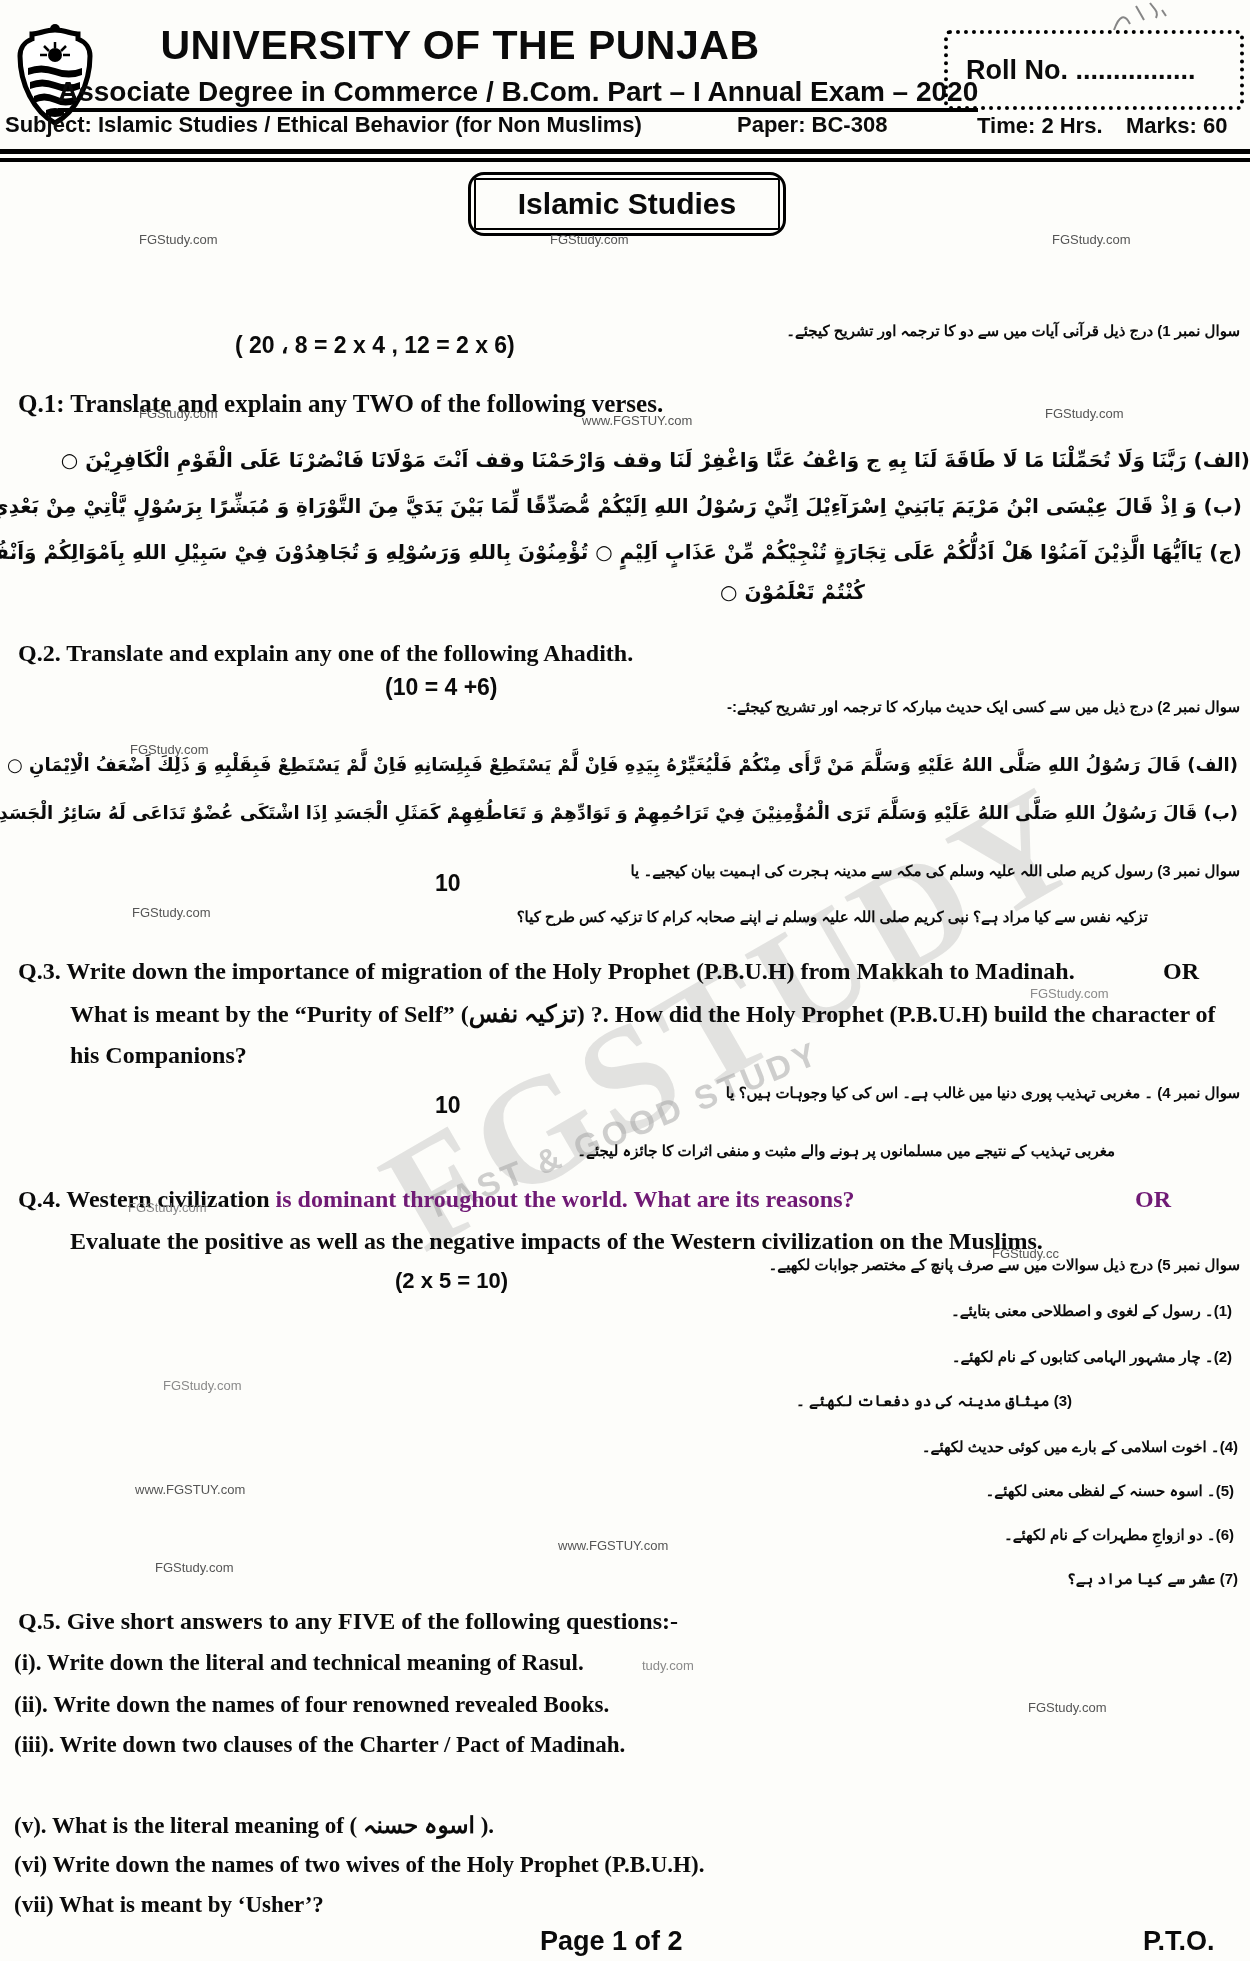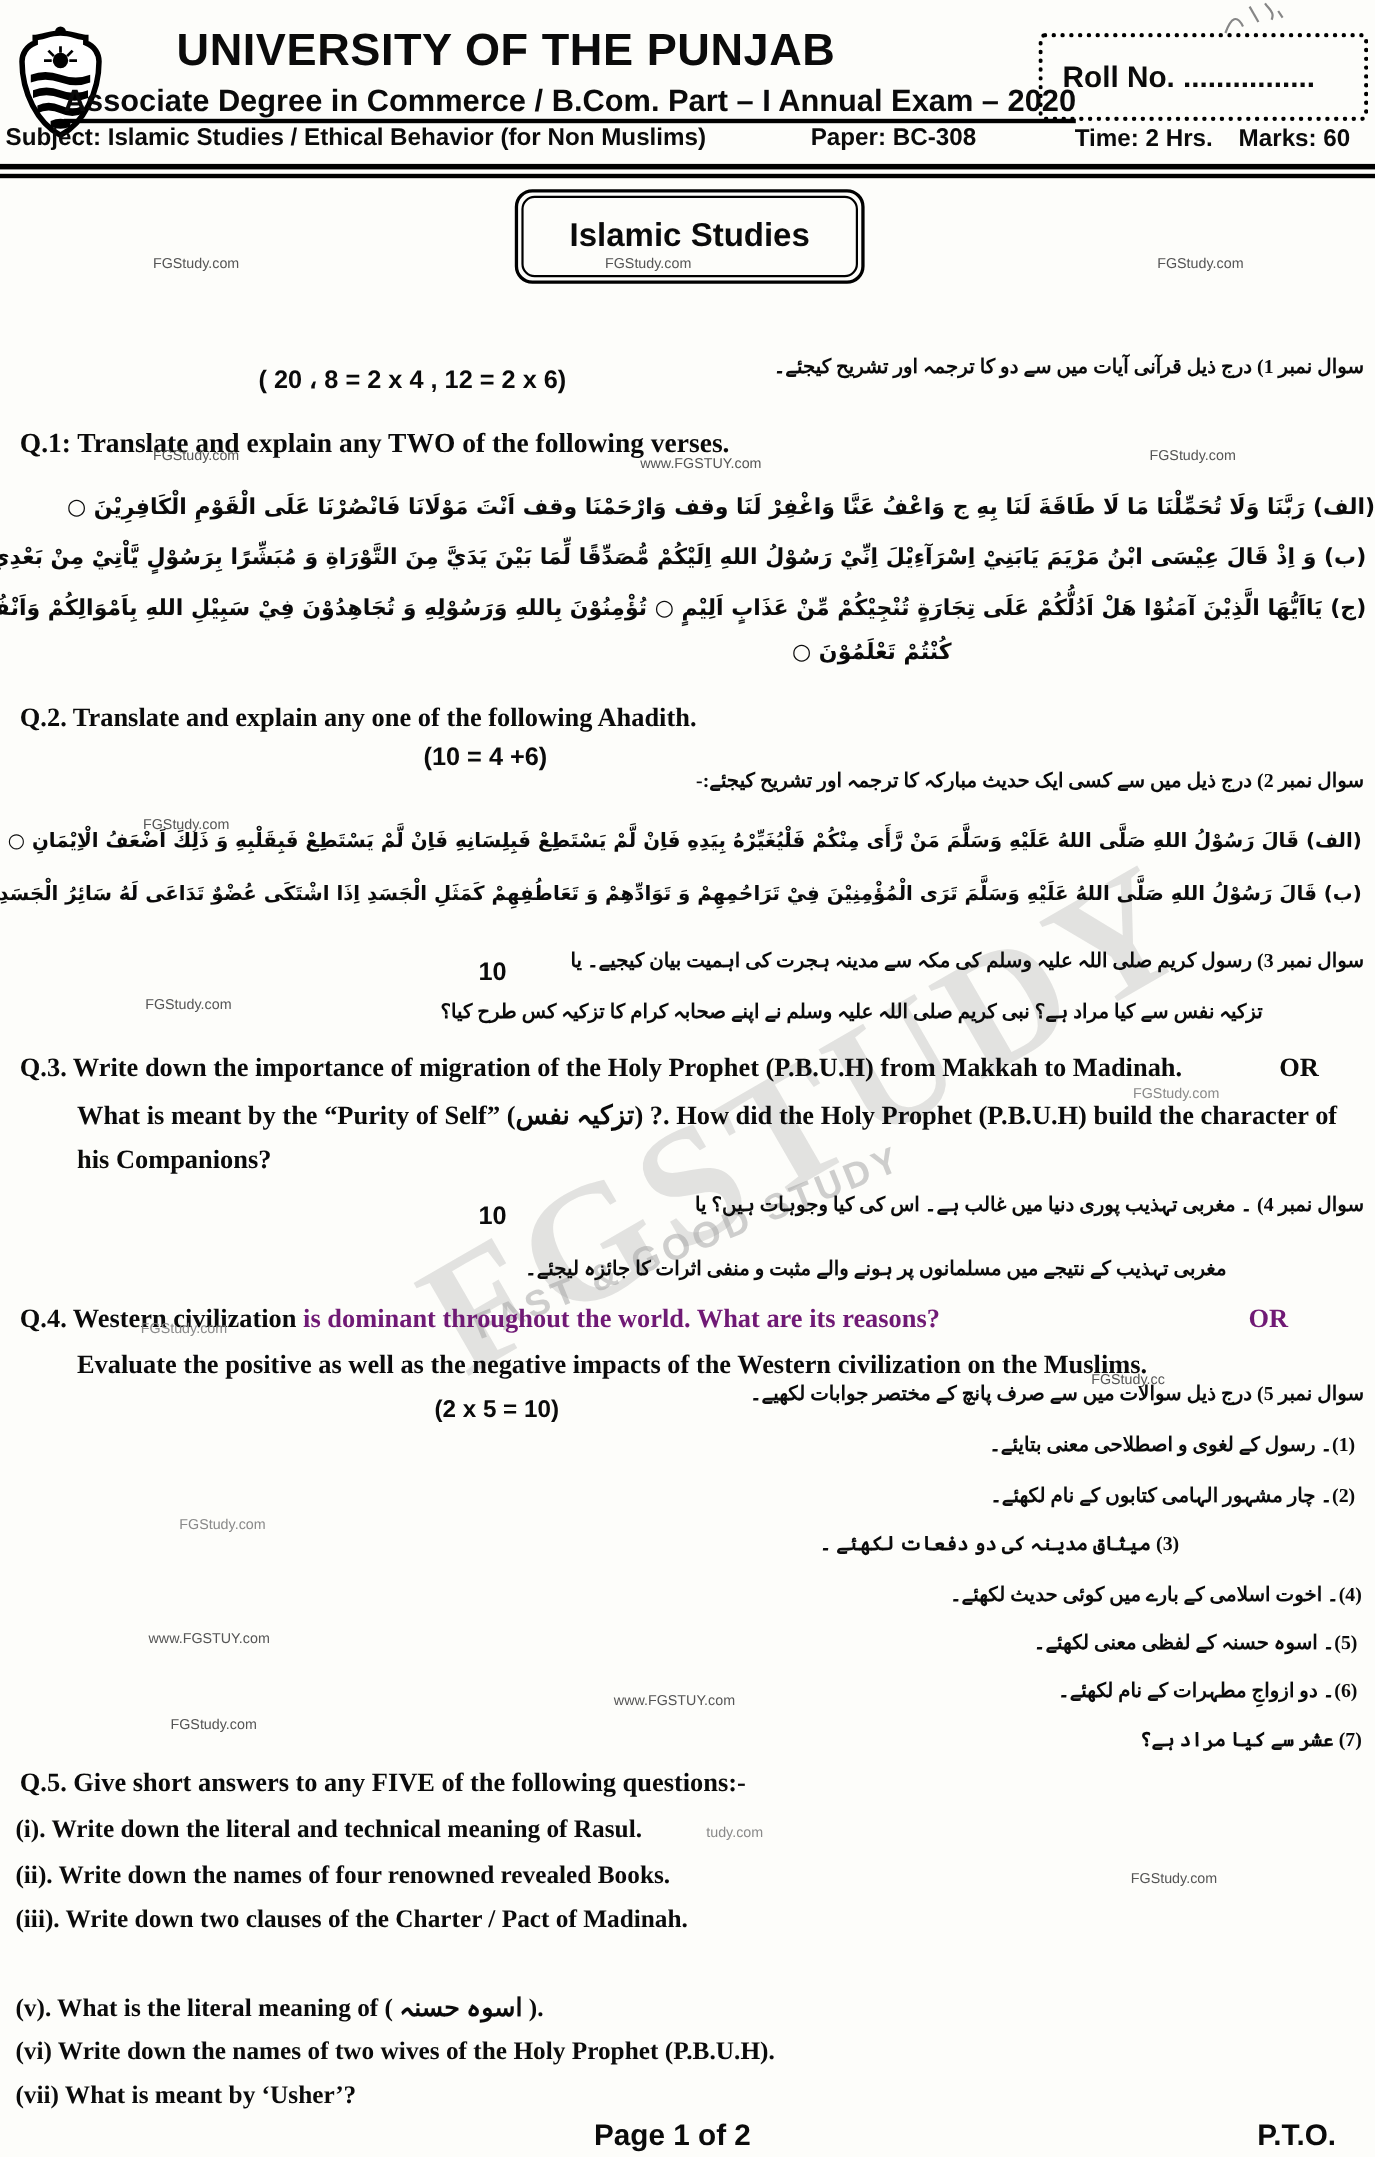--- a/index.html
+++ b/index.html
@@ -9,28 +9,28 @@
   
   .hdr-title{font-weight:bold;font-size:41px;letter-spacing:.5px;white-space:nowrap;}
   .hdr-program{font-weight:bold;font-size:28px;white-space:nowrap;border-bottom:4px solid #000;padding-bottom:1px;}
   .rollbox{border:4px dotted #000;border-radius:6px;width:300px;height:80px;box-sizing:border-box;
            display:flex;align-items:center;padding-left:18px;font-size:27px;font-weight:bold;white-space:nowrap;}
   .subj{font-size:22px;font-weight:bold;white-space:nowrap;}
   .rule-top{height:5px;background:#000;}
   .rule-bot{height:4px;background:#000;}
   
   .titlebox-outer{border:3px solid #000;border-radius:16px;padding:3px;width:318px;box-sizing:border-box;}
-  .titlebox-inner{border:2px solid #000;border-radius:12px;text-align:center;font-size:30px;font-weight:bold;padding:18px 0;}
+  .titlebox-inner{border:2px solid #000;border-radius:2px;text-align:center;font-size:30px;font-weight:bold;padding:7px 0;}
   
   .eng{font-family:"Liberation Serif",serif;font-weight:bold;font-size:24px;white-space:nowrap;}
   .eng-item{font-family:"Liberation Serif",serif;font-weight:600;font-size:23px;white-space:nowrap;}
   .eng-faded{color:#701a75;font-weight:600;}
   .marks{font-weight:bold;font-size:23px;white-space:nowrap;}
-  .urdu{font-family:Liberation Serif, serif;direction:rtl;unicode-bidi:isolate;font-weight:bold;
-        font-size:18px;white-space:nowrap;}
+  .urdu{font-family:Liberation Sans, sans-serif;direction:rtl;unicode-bidi:isolate;font-weight:bold;
+        font-size:15px;white-space:nowrap;}
   .arabic{font-family:"DejaVu Sans",sans-serif;direction:rtl;unicode-bidi:isolate;font-weight:bold;
           font-size:20px;white-space:nowrap;}
   .hadith{font-size:18px;}
   .wm{font-size:13px;color:#555;white-space:nowrap;}
   .wm-light{color:#8a8a8a;}
   .bigwm{color:rgba(150,150,150,.26);font-weight:bold;font-size:150px;letter-spacing:8px;
          font-family:"Liberation Serif",serif;transform:rotate(-30deg);transform-origin:left top;white-space:nowrap;}
   .bigwm2{color:rgba(160,160,160,.5);font-weight:bold;font-size:33px;letter-spacing:4px;
           transform:rotate(-22deg);transform-origin:left top;white-space:nowrap;}
   .footer{font-weight:bold;font-size:27px;white-space:nowrap;}

